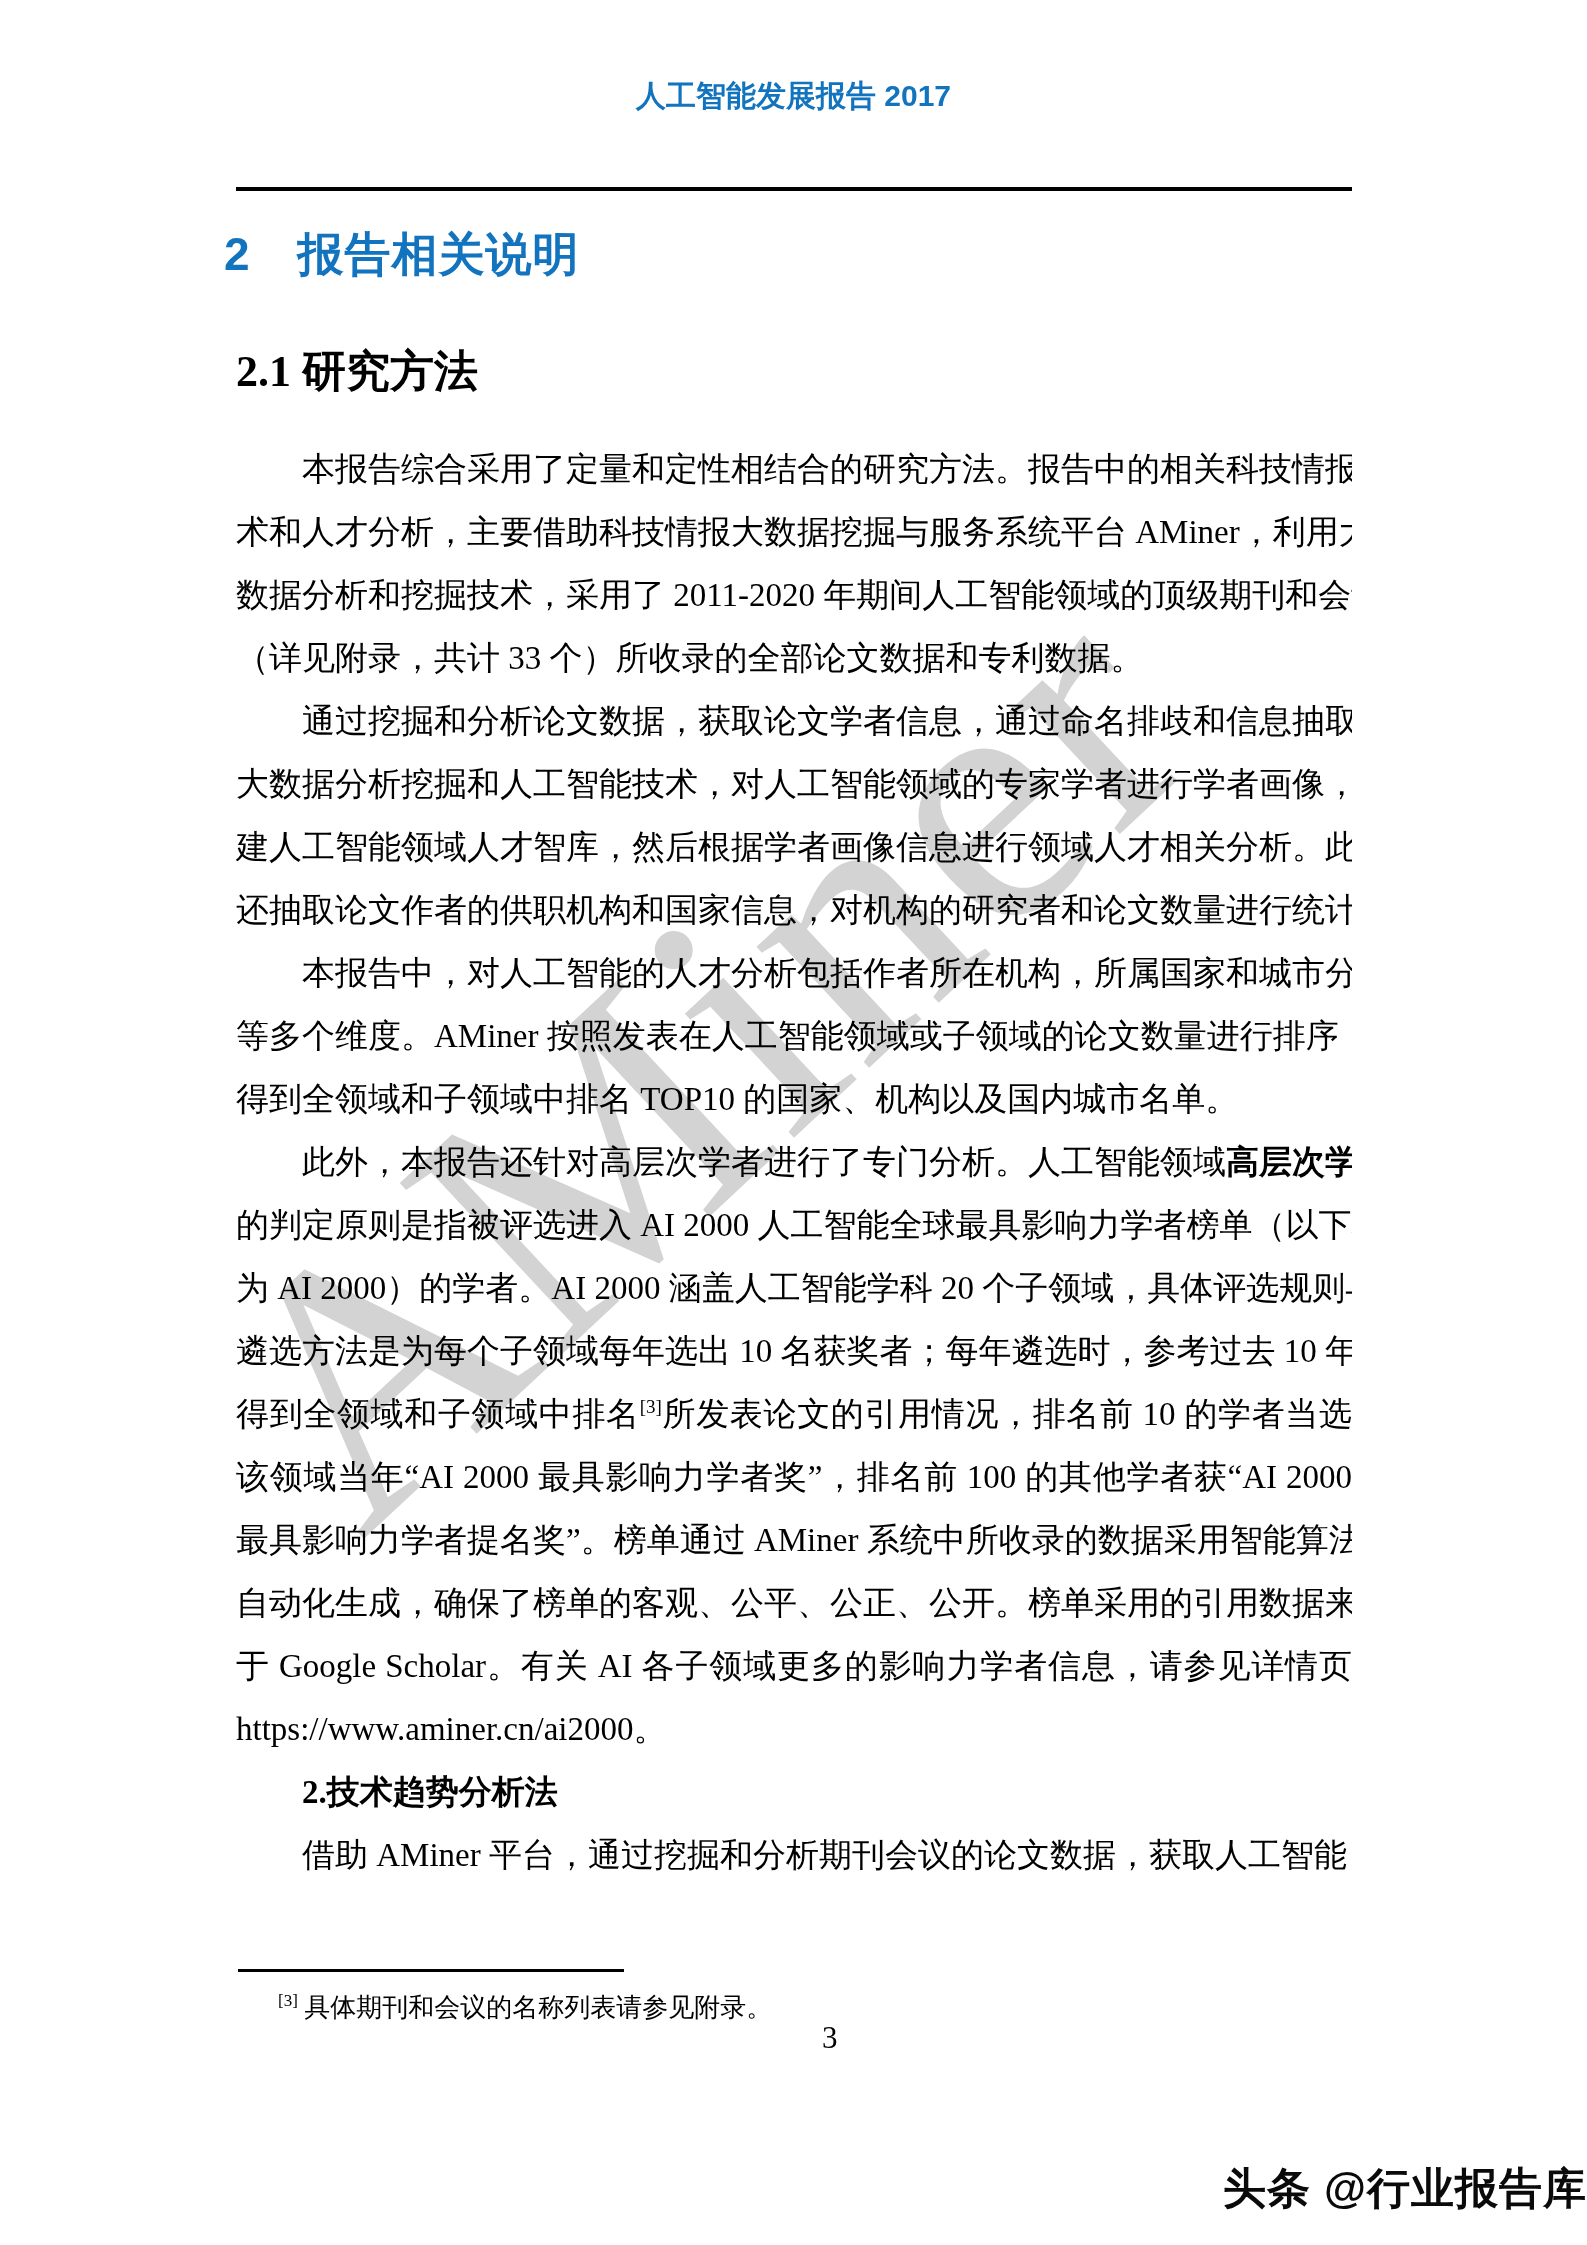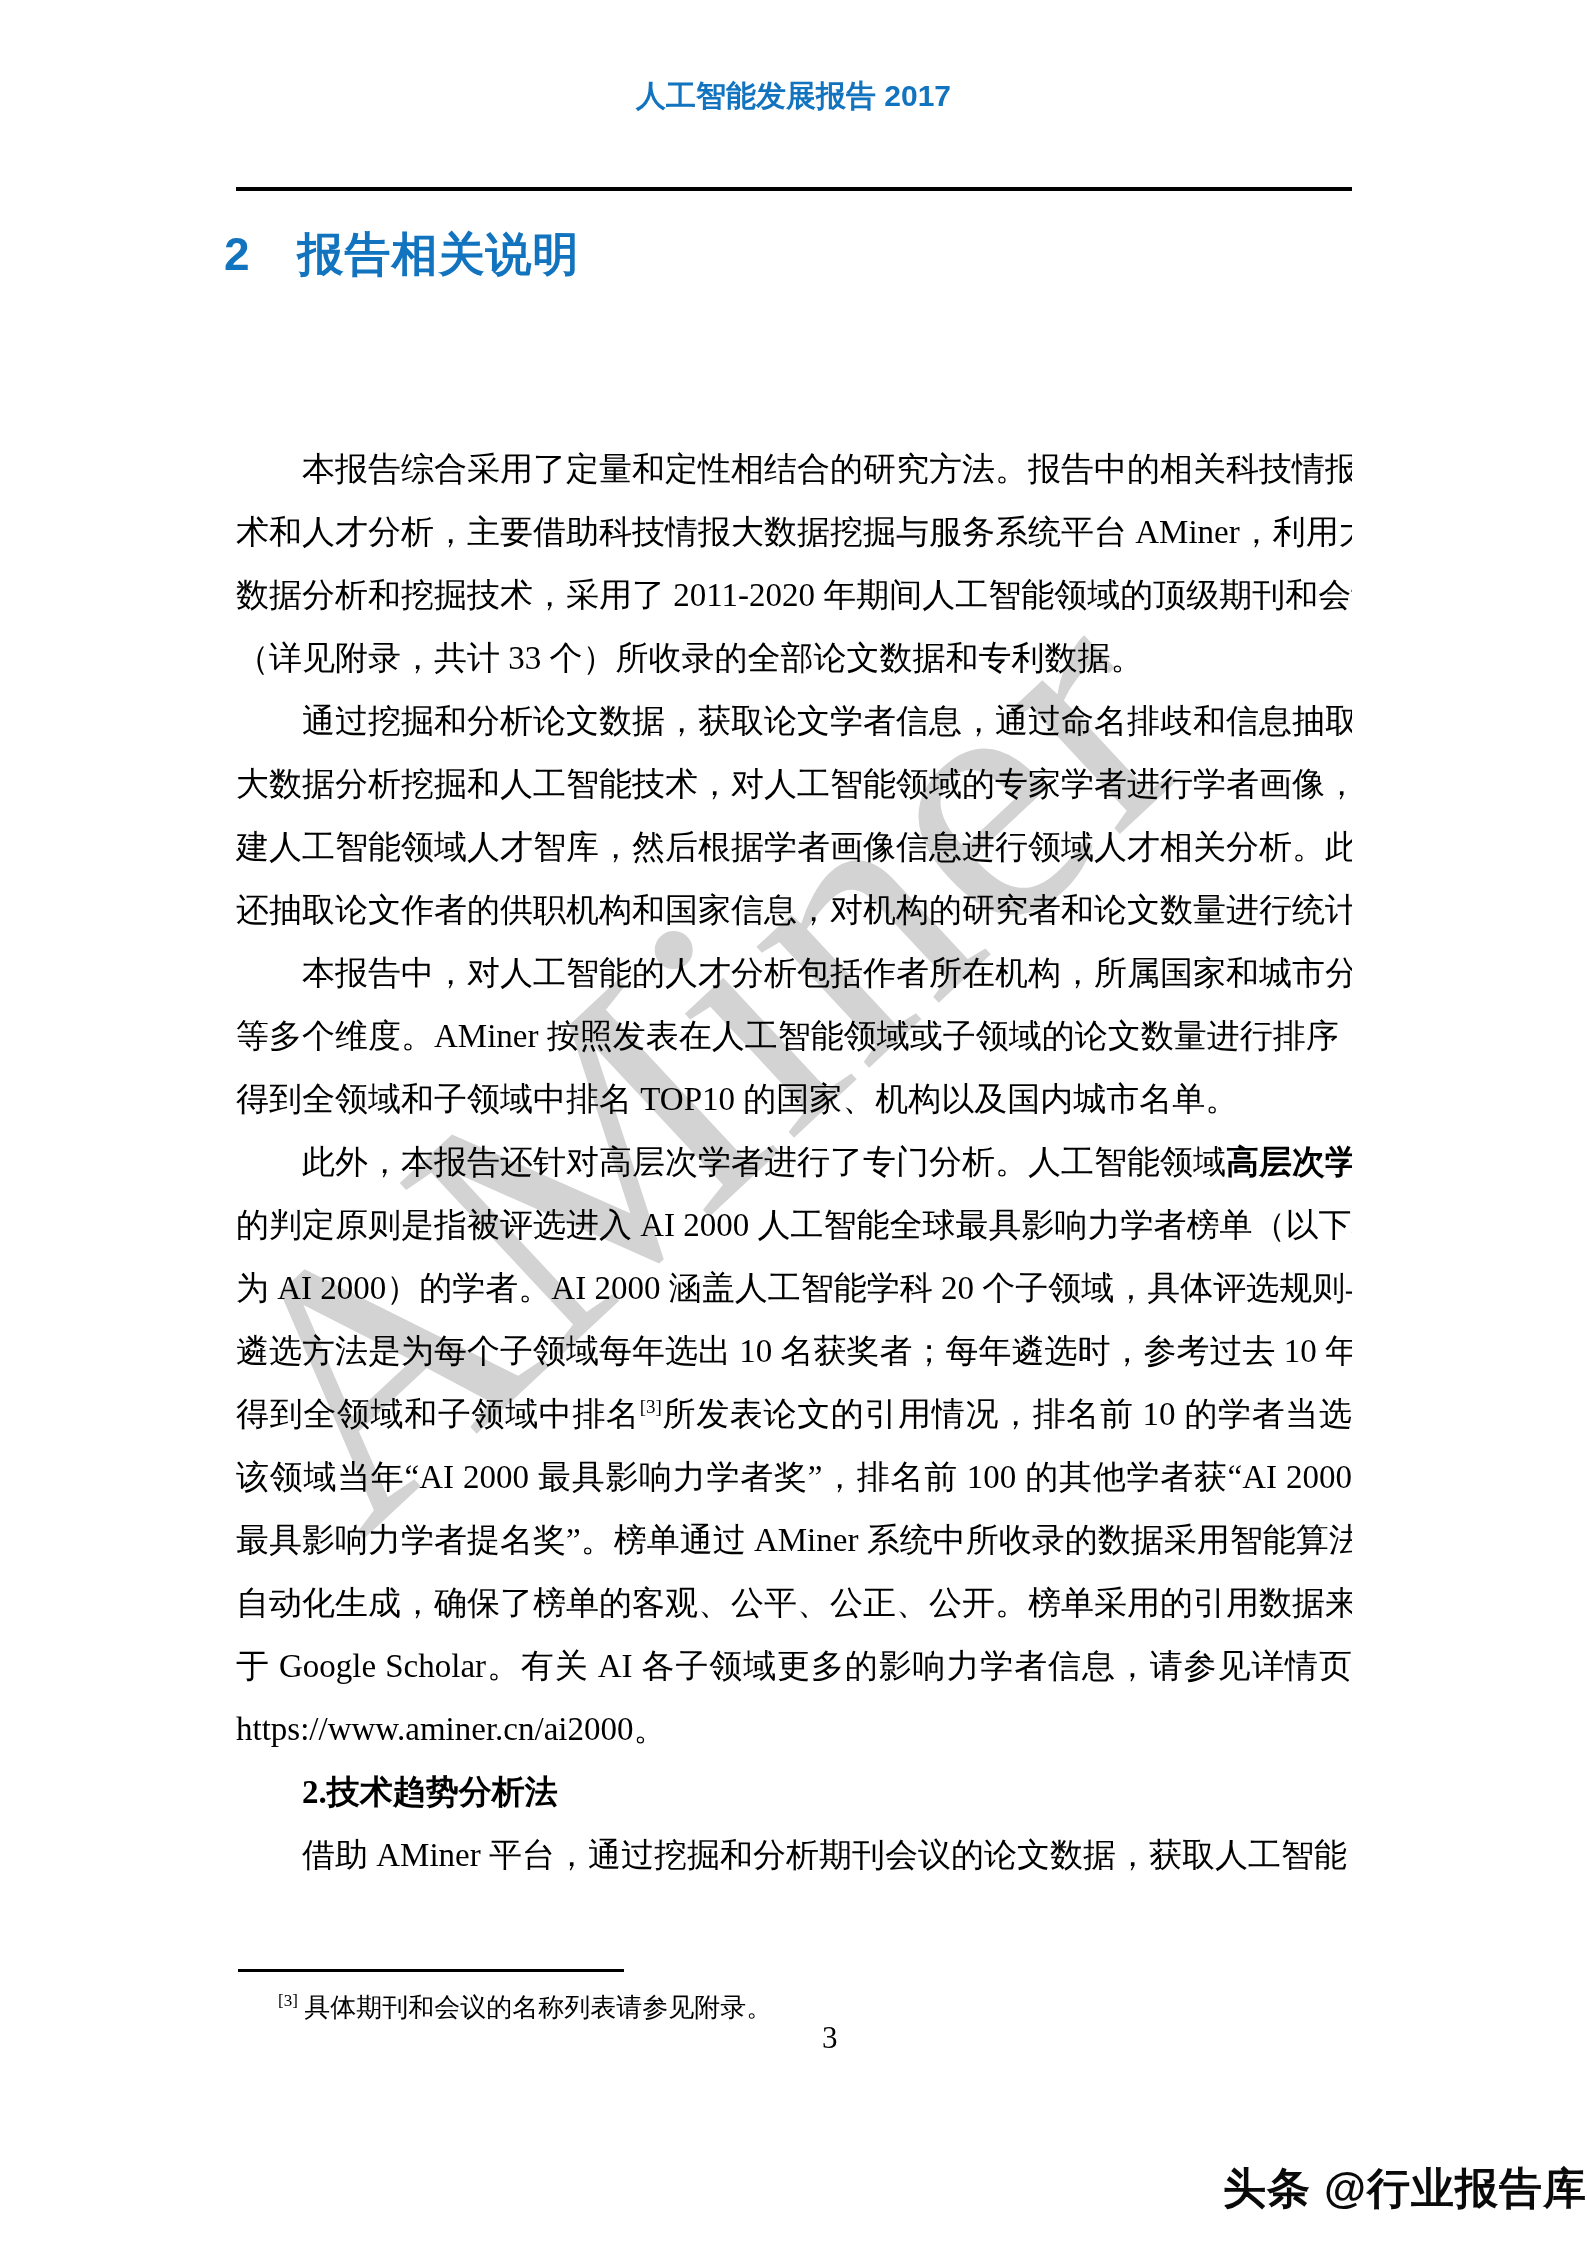--- a/index.html
+++ b/index.html
@@ -140,20 +140,21 @@
 <div class="page">
 
   <div class="watermark">AMiner</div>
 
   <div class="header-title">人工智能发展报告 2017</div>
 
   <div class="header-rule"></div>
 
   <div class="h1">2　报告相关说明</div>
 
+  <div class="h2">2.1 研究方法</div>
 
   <div class="body-text">
       <div class="line indent"><span class="">本报告综合采用了定量和定性相结合的研究方法。报告中的相关科技情报技</span></div>
       <div class="line"><span class="">术和人才分析，主要借助科技情报大数据挖掘与服务系统平台 AMiner，利用大</span></div>
       <div class="line"><span class="">数据分析和挖掘技术，采用了 2011-2020 年期间人工智能领域的顶级期刊和会议</span></div>
       <div class="line end"><span class="">（详见附录，共计 33 个）所收录的全部论文数据和专利数据。</span></div>
       <div class="line indent"><span class="">通过挖掘和分析论文数据，获取论文学者信息，通过命名排歧和信息抽取等</span></div>
       <div class="line"><span class="">大数据分析挖掘和人工智能技术，对人工智能领域的专家学者进行学者画像，构</span></div>
       <div class="line"><span class="">建人工智能领域人才智库，然后根据学者画像信息进行领域人才相关分析。此外，</span></div>
       <div class="line end"><span class="">还抽取论文作者的供职机构和国家信息，对机构的研究者和论文数量进行统计。</span></div>

